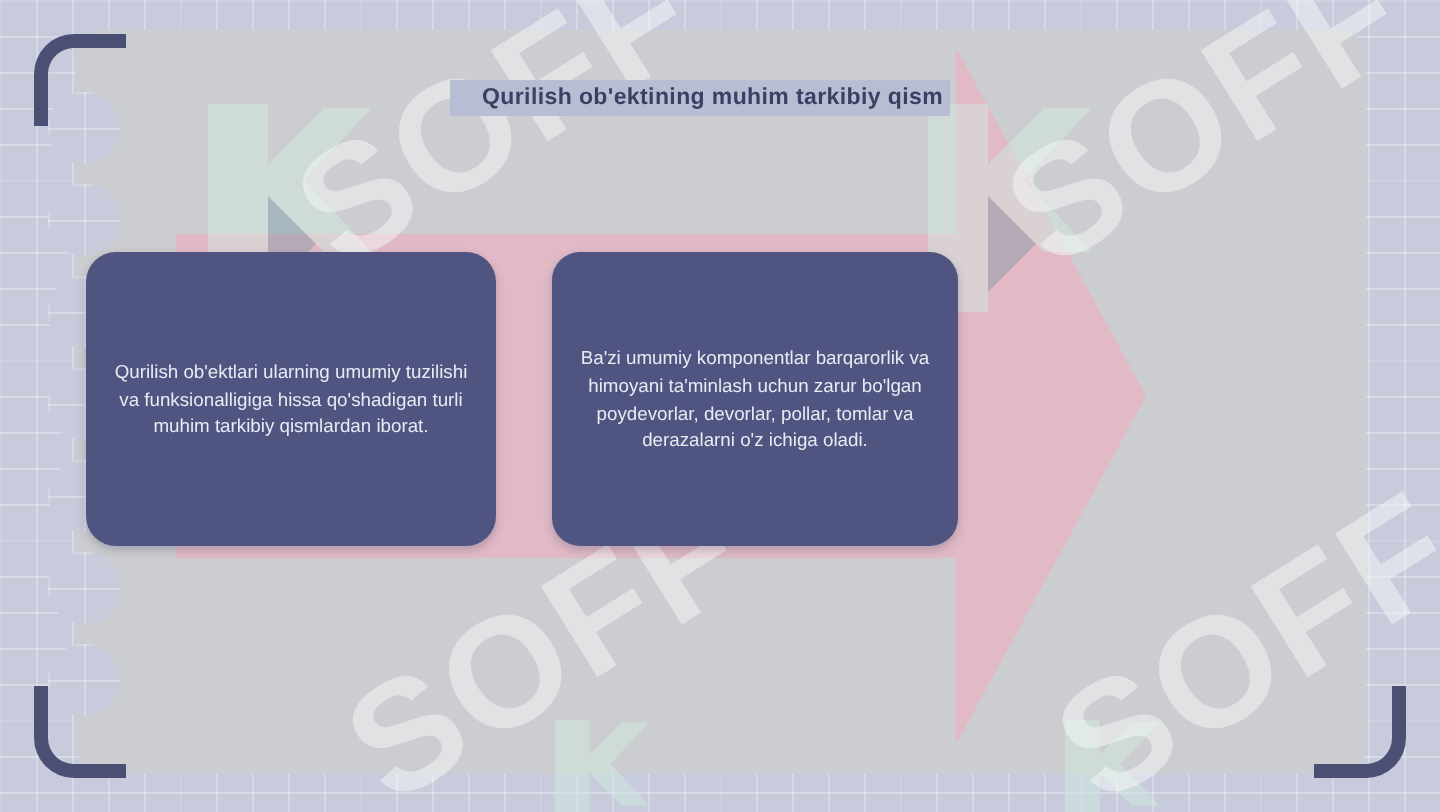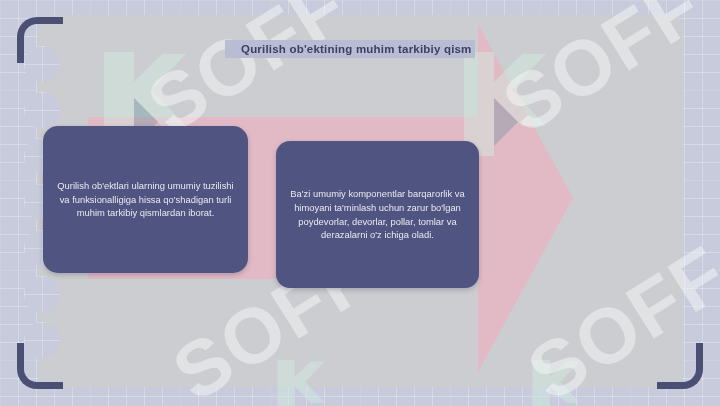--- a/index.html
+++ b/index.html
@@ -122,21 +122,21 @@
     line-height: 1.48;
     text-align: center;
     display: flex;
     align-items: center;
     justify-content: center;
     box-sizing: border-box;
     padding: 8px 12px;
   }
   .box p { margin: 0; }
   .box1 { left: 43px;  top: 126px; width: 205px; height: 147px; border-radius: 15px; }
-  .box2 { left: 276px; top: 126px; width: 203px; height: 147px; margin-top: 15px; }
+  .box2 { left: 276px; top: 126px; width: 203px; height: 147px; }
   .box3 { left: 507px; top: 126px; width: 203px; height: 147px; }
 
   
   .wm-logo {
     position: absolute;
     opacity: 0.55;
     pointer-events: none;
   }
   .wm-logo svg { display: block; }
   .wl1 { left: 100px; top: 52px; }

